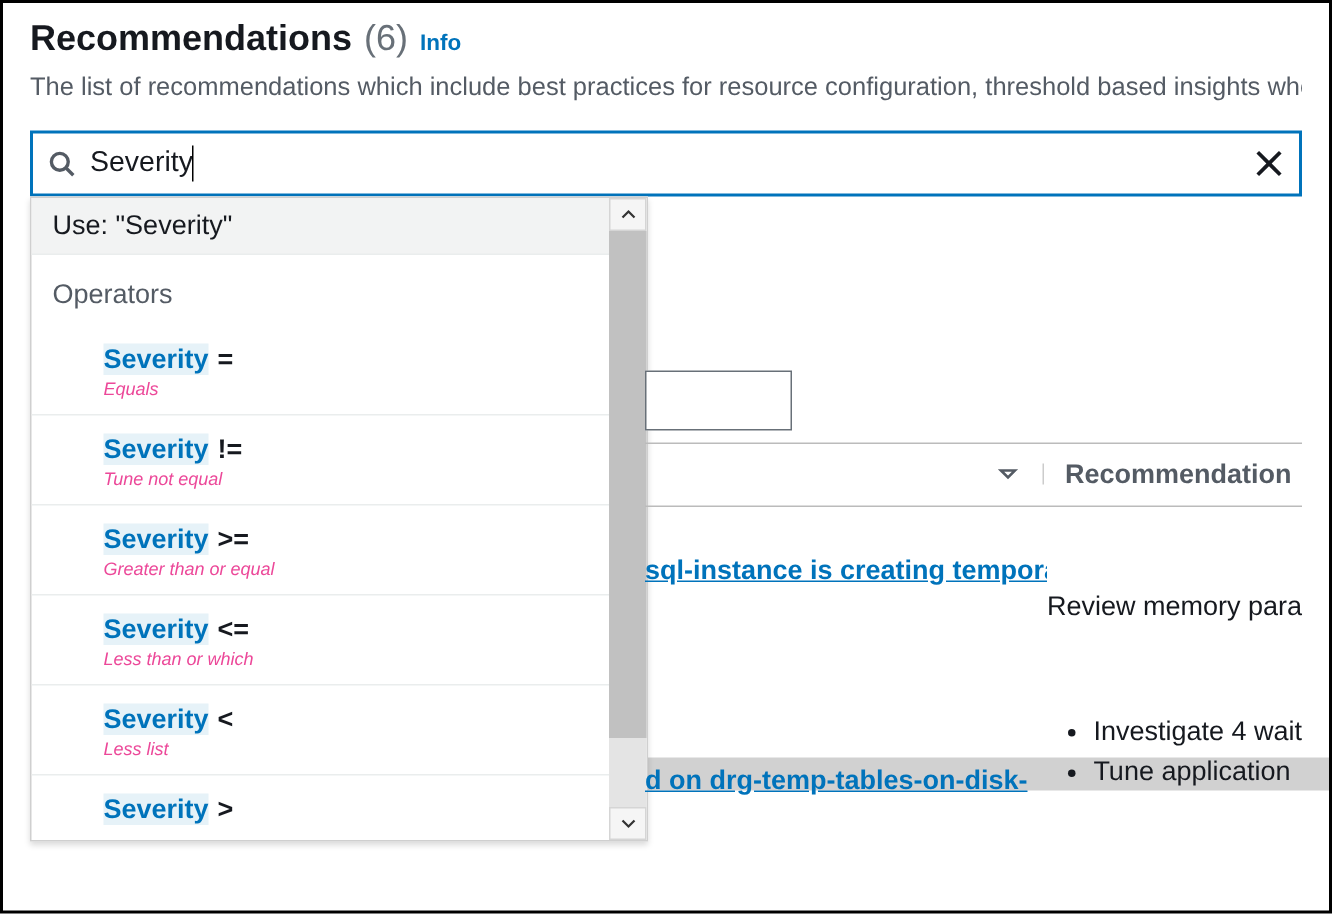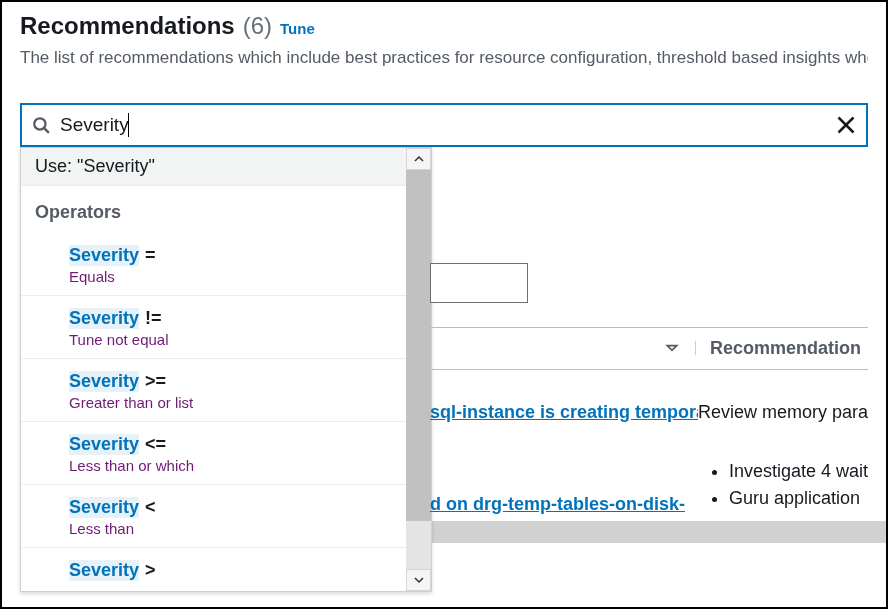--- a/index.html
+++ b/index.html
@@ -44,21 +44,21 @@
     .subtitle {
       margin-top: 6px;
       font-size: 17px;
       color: #545b64;
       line-height: 1.45;
       white-space: nowrap;
       overflow: hidden;
     }
 
     .search-wrap {
-      margin: 32px 18px 0 18px;
+      margin: 16px 18px 0 18px;
       position: relative;
     }
     .search-box {
       display: flex;
       align-items: center;
       border: 2px solid #0073bb;
       height: 44px;
       padding: 0 10px;
       background: #fff;
     }
@@ -143,21 +143,21 @@
     .use-row {
       padding: 8px 14px;
       font-size: 18px;
       color: #16191f;
       background: #f2f3f3;
       border-bottom: 1px solid #eaeded;
     }
     .section-label {
       padding: 16px 14px 10px 14px;
       font-size: 18px;
-      font-weight: 700;
+      font-weight: 400;
       color: #545b64;
     }
     .op-item {
       padding: 12px 14px 10px 48px;
       border-bottom: 1px solid #eaeded;
       cursor: pointer;
     }
     .op-item:last-child {
       border-bottom: none;
     }
@@ -170,41 +170,42 @@
     }
     .op-main .op-field {
       background: #e6f2f8;
       color:#0073bb;
     }
     .op-main .op-symbol {
       color: #16191f;
     }
     .op-desc {
       margin-top: 2px;
-      font-size: 15px;
-      color: #701a75;
+      font-size: 12px;
+      color: #ec4899;
+      font-style: italic;
     }
 
     
     .hidden-content {
       margin: 18px 18px 0 18px;
       position: relative;
     }
     .filter-select {
       border: 1px solid #687078;
       width: 98px;
       height: 40px;
       position: absolute;
       left: 410px;
       top: 98px;
       background: #fff;
     }
     .table-area {
       position: absolute;
-      top: 162px;
+      top: 146px;
       left: 410px;
       right: 0;
     }
     .col-header {
       display: flex;
       align-items: center;
       gap: 14px;
       padding: 10px 0;
       border-bottom: 1px solid #bbb;
       border-top: 1px solid #bbb;
@@ -240,20 +241,21 @@
       font-weight: 700;
       text-decoration: underline;
       cursor: pointer;
     }
     .row-col1 {
       width: 280px;
       overflow: hidden;
     }
     .row-col2 {
       flex: 1;
+      margin-top: 24px;
     }
     .bullets {
       list-style: disc;
       padding-left: 24px;
       font-size: 18px;
     }
     .bullets li {
       margin-bottom: 6px;
     }
     .greybar {
@@ -267,21 +269,21 @@
     }
     svg { display: block; }
   </style>
 </head>
 <body>
 
 <div class="page-header">
   <div class="title-row">
     <span class="page-title">Recommendations</span>
     <span class="page-count">(6)</span>
-    <span class="info-link">Tune</span>
+    <span class="info-link">Info</span>
   </div>
   <div class="subtitle">The list of recommendations which include best practices for resource configuration, threshold based insights when Per</div>
 </div>
 
 <div class="search-wrap">
   <div class="search-box">
     <svg class="search-icon" viewBox="0 0 16 16" fill="none" stroke="currentColor" stroke-width="2">
       <circle cx="7" cy="7" r="5"></circle>
       <line x1="11" y1="11" x2="15" y2="15"></line>
     </svg>
@@ -311,35 +313,35 @@
             <span class="op-field">Severity</span>
             <span class="op-symbol">!=</span>
           </div>
         <div class="op-desc">Tune not equal</div>
       </div>
       <div class="op-item">
         <div class="op-main">
             <span class="op-field">Severity</span>
             <span class="op-symbol">&gt;=</span>
           </div>
-        <div class="op-desc">Greater than or list</div>
+        <div class="op-desc">Greater than or equal</div>
       </div>
       <div class="op-item">
         <div class="op-main">
             <span class="op-field">Severity</span>
             <span class="op-symbol">&lt;=</span>
           </div>
         <div class="op-desc">Less than or which</div>
       </div>
       <div class="op-item">
         <div class="op-main">
             <span class="op-field">Severity</span>
             <span class="op-symbol">&lt;</span>
           </div>
-        <div class="op-desc">Less than</div>
+        <div class="op-desc">Less list</div>
       </div>
       <div class="op-item">
         <div class="op-main">
             <span class="op-field">Severity</span>
             <span class="op-symbol">&gt;</span>
           </div>
       </div>
     </div>
     <div class="dropdown-scrollbar">
       <div class="scroll-arrow">
@@ -375,19 +377,19 @@
     <div class="table-body">
       <div class="table-row">
         <div class="row-col1"><span class="link-text">sql-instance is creating tempora</span></div>
         <div class="row-col2">Review memory para</div>
       </div>
       <div class="table-row" style="align-items:flex-end;">
         <div class="row-col1"><span class="link-text">d on drg-temp-tables-on-disk-</span></div>
         <div class="row-col2">
           <ul class="bullets">
             <li>Investigate 4 wait</li>
-            <li>Guru application</li>
+            <li>Tune application</li>
           </ul>
         </div>
       </div>
     </div>
   </div>
 </div>
 
 </body></html>

